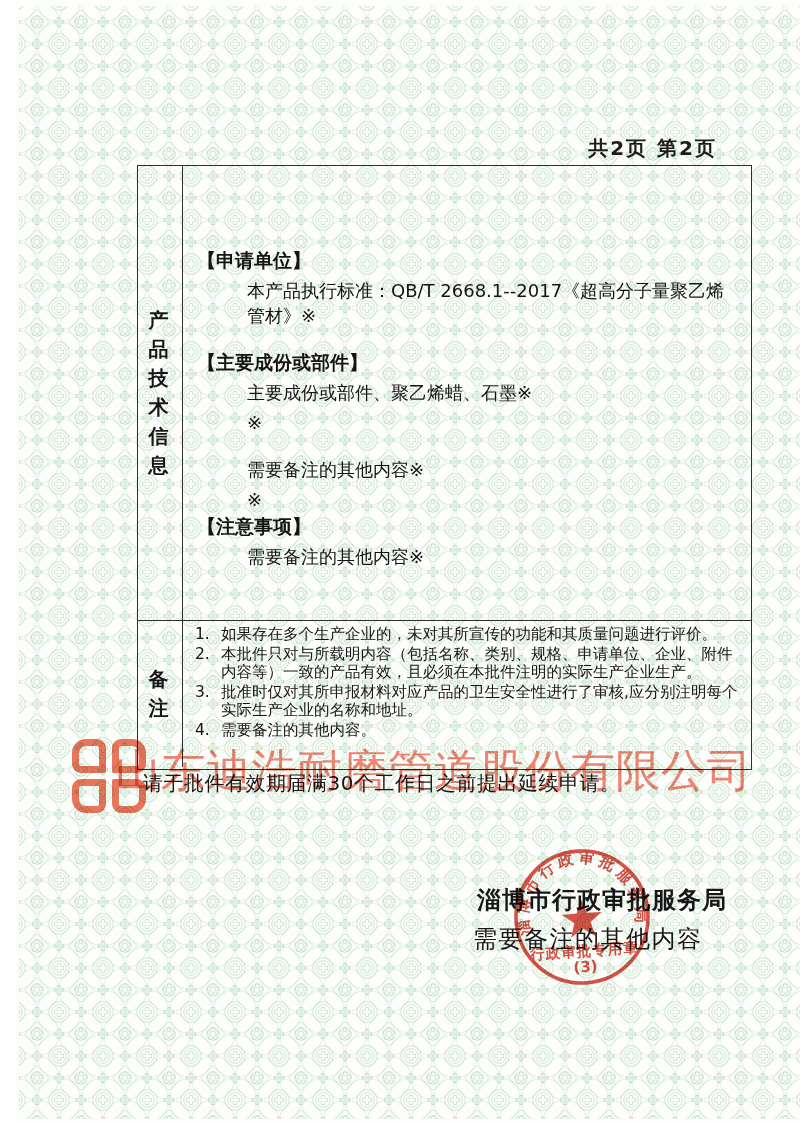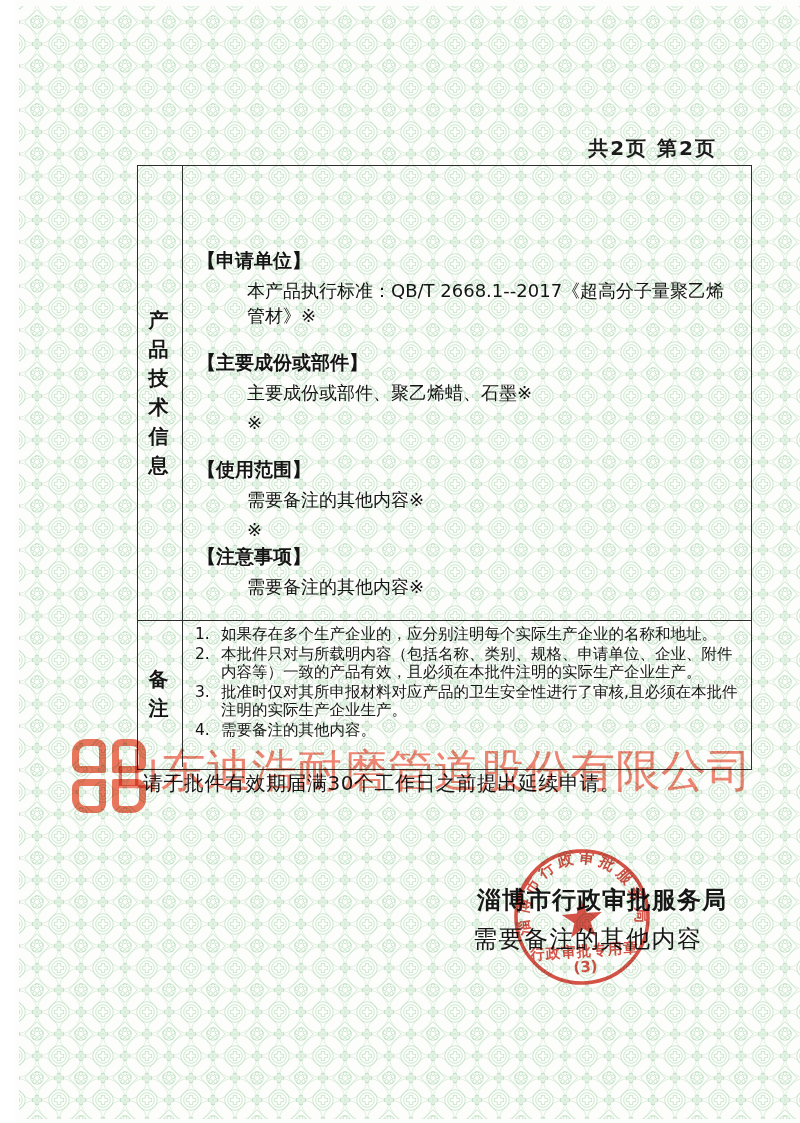--- a/index.html
+++ b/index.html
@@ -144,47 +144,46 @@
         <div class="pi-block first">
           <div class="pi-heading">【申请单位】</div>
           <div class="pi-line">本产品执行标准：QB/T 2668.1--2017《超高分子量聚乙烯管材》※</div>
         </div>
         <div class="pi-block">
           <div class="pi-heading">【主要成份或部件】</div>
           <div class="pi-line">主要成份或部件、聚乙烯蜡、石墨※</div>
           <div class="pi-line">※</div>
         </div>
         <div class="pi-block">
-          <div class="pi-heading">【使用范围】</div>
           <div class="pi-line">需要备注的其他内容※</div>
           <div class="pi-line">※</div>
         </div>
         <div class="pi-block tight">
           <div class="pi-heading">【注意事项】</div>
           <div class="pi-line">需要备注的其他内容※</div>
         </div>
       </div>
     </div>
 
     <div class="row row-remarks">
       <div class="head-cell">
         <div class="vert-label">备注</div>
       </div>
       <div class="body-cell cell-remarks">
         <div class="remark-item">
           <span class="remark-num">1.</span>
-          <span class="remark-text">如果存在多个生产企业的，应分别注明每个实际生产企业的名称和地址。</span>
+          <span class="remark-text">如果存在多个生产企业的，未对其所宣传的功能和其质量问题进行评价。</span>
         </div>
         <div class="remark-item">
           <span class="remark-num">2.</span>
           <span class="remark-text">本批件只对与所载明内容（包括名称、类别、规格、申请单位、企业、附件内容等）一致的产品有效，且必须在本批件注明的实际生产企业生产。</span>
         </div>
         <div class="remark-item">
           <span class="remark-num">3.</span>
-          <span class="remark-text">批准时仅对其所申报材料对应产品的卫生安全性进行了审核,且必须在本批件注明的实际生产企业生产。</span>
+          <span class="remark-text">批准时仅对其所申报材料对应产品的卫生安全性进行了审核,应分别注明每个实际生产企业的名称和地址。</span>
         </div>
         <div class="remark-item">
           <span class="remark-num">4.</span>
           <span class="remark-text">需要备注的其他内容。</span>
         </div>
       </div>
     </div>
   </div>
 
   <div class="notice-line">请于批件有效期届满30个工作日之前提出延续申请。</div>

